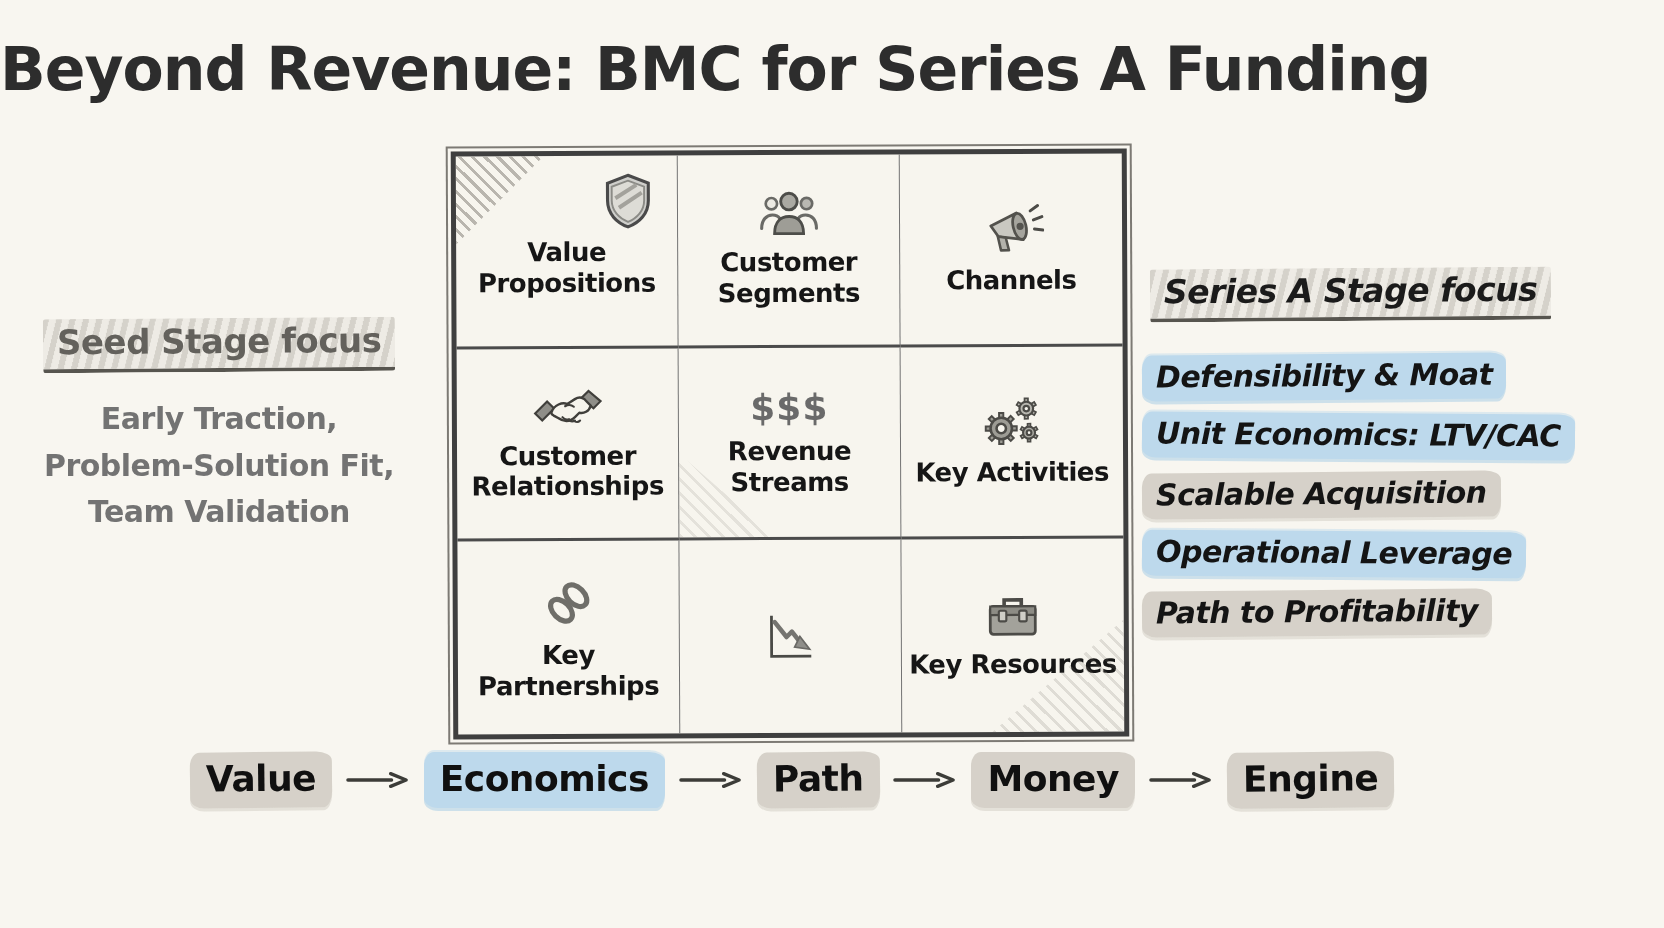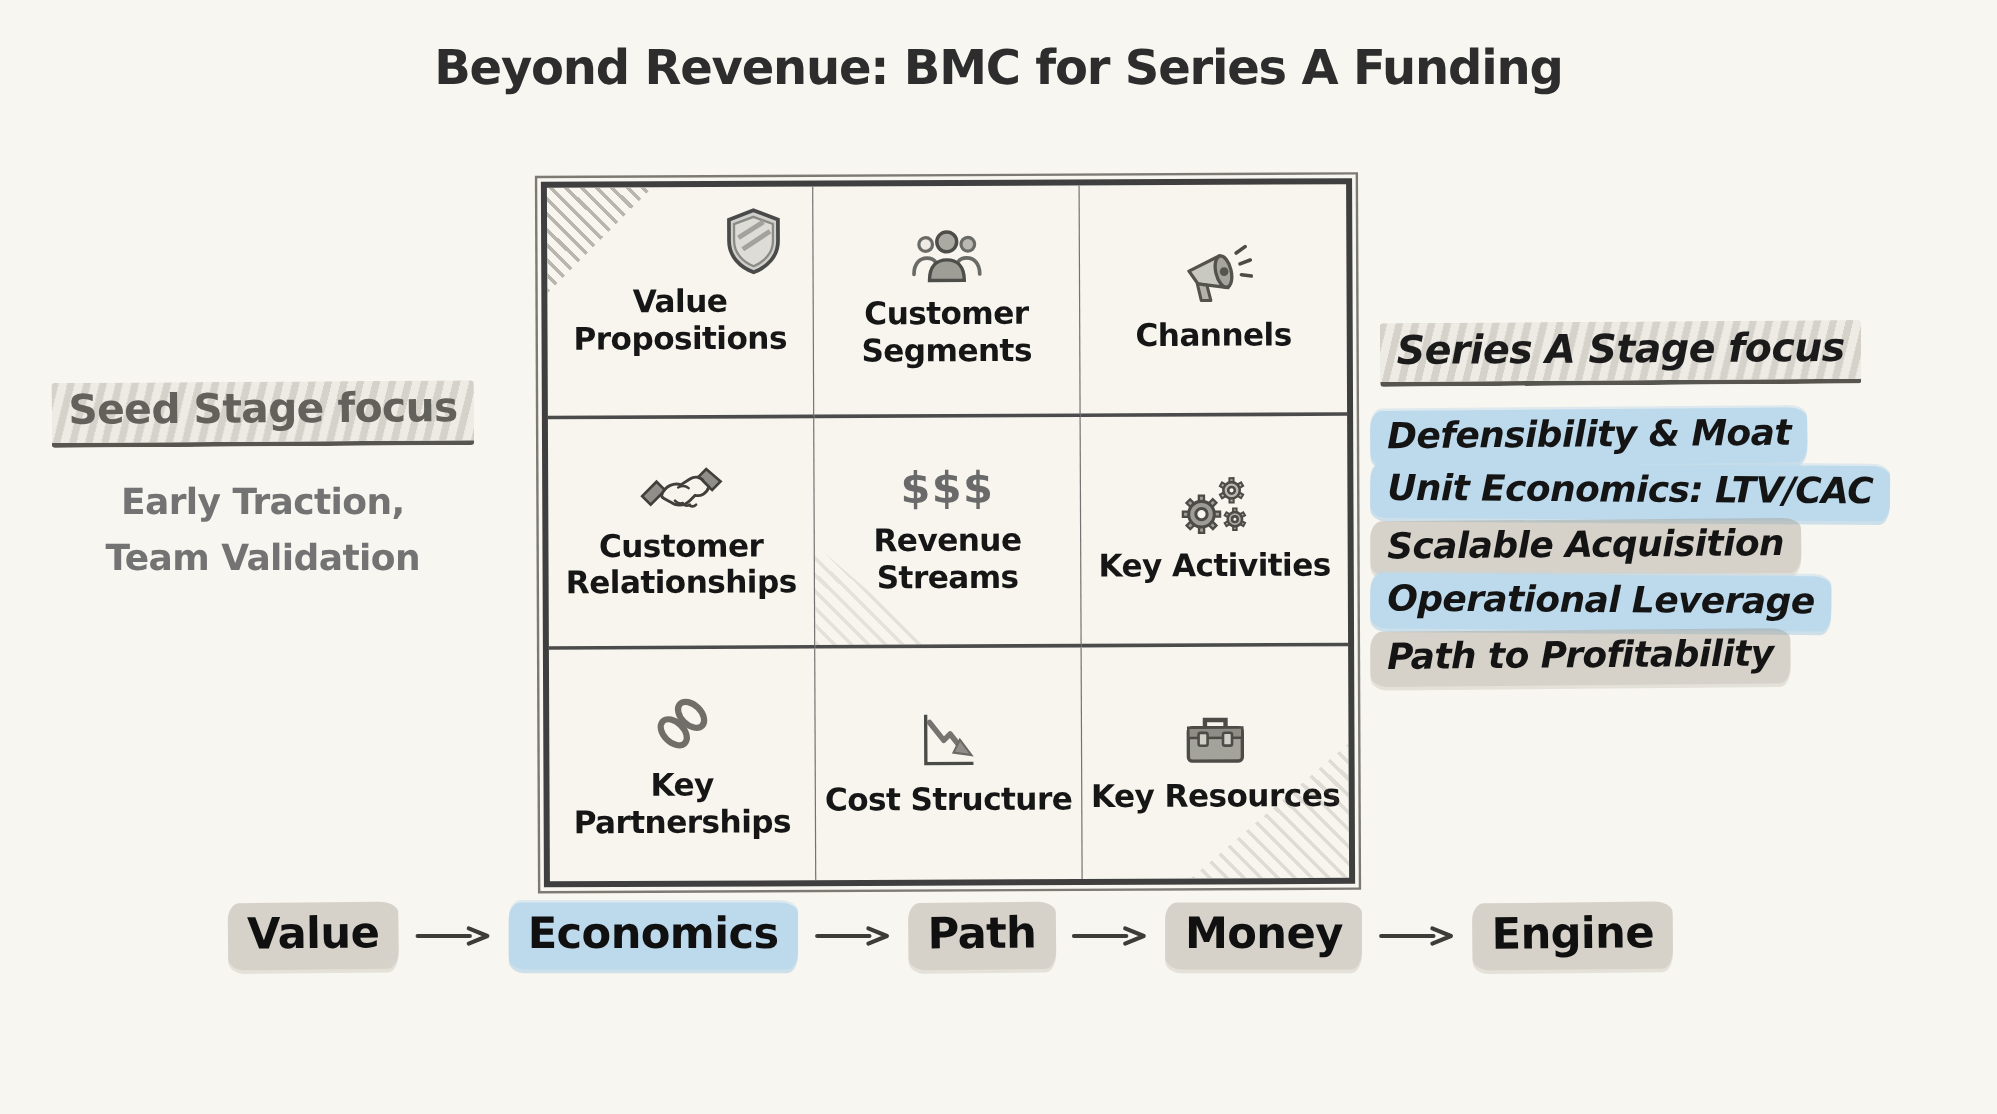--- a/index.html
+++ b/index.html
@@ -8,21 +8,21 @@
     position:relative;
     background:#f8f6f0;
     font-family:"DejaVu Sans","Liberation Sans",sans-serif;
     color:#1f1f1f;
     overflow:hidden;
   }
 
   
   .title {
     position:absolute; top:34px; left:0; width:100%;
-    text-align:center; font-size:40px; font-weight:700;
+    text-align:left; font-size:60px; font-weight:700;
     color:#2d2d2d; letter-spacing:-1px;
   }
 
   
   .bmc {
     position:absolute; left:452px; top:150px; width:676px; height:588px;
     border:5px solid #3f3f3f;
     box-shadow:0 0 0 3px #f8f6f0, 0 0 0 5px #7d7a74;
     background:#f7f5ee;
     display:grid;
@@ -71,21 +71,21 @@
     transform:rotate(-0.4deg);
     font-weight:700; letter-spacing:-0.5px;
   }
   .seed .focus-heading { font-size:34px; color:#63615c; }
   .seed-lines { margin-top:24px; font-size:30px; font-weight:700;
     color:#737373; line-height:1.55; letter-spacing:-0.5px; }
 
   .seriesA { position:absolute; left:1142px; top:268px; width:440px;font-style:italic; }
   .seriesA .focus-heading { font-size:33px; color:#1b1b1b; margin-left:8px; }
   .focus-items { margin-top:20px; display:flex; flex-direction:column; align-items:flex-start; }
-  .focus-item { }
+  .focus-item { margin-top:13px; }
 
   .hl {
     display:inline-block; padding:4px 14px 7px;
     border-radius:10px 16px 9px 14px / 14px 9px 16px 10px;
   }
   [data-hl="blue"] { background:#bdd9ec; box-shadow:0 3px 0 rgba(169,205,230,0.55), 0 -2px 0 rgba(189,217,236,0.45); }
   [data-hl="gray"] { background:rgba(158,150,136,0.38); box-shadow:0 3px 0 rgba(158,150,136,0.22); }
   .focus-item .hl { font-size:30px; font-weight:700; color:#141414; letter-spacing:-0.5px; }
   .focus-item:nth-child(odd) .hl { transform:rotate(-0.5deg); }
   .focus-item:nth-child(even) .hl { transform:rotate(0.4deg); }
@@ -225,21 +225,20 @@
   </div>
 
   <div class="cell">
     <div class="icon-box">
       <svg width="60" height="54" viewBox="0 0 56 50">
         <path d="M10 5 V43 H47" fill="none" stroke="#4a4a46" stroke-width="2.6"></path>
         <path d="M13 11 L24 25 L29 20 L36 29" fill="none" stroke="#757470" stroke-width="4.2" stroke-linecap="round" stroke-linejoin="round"></path>
         <polygon points="36.5,24.5 45.5,36.5 31.5,34.5" fill="#8f8e89" stroke="#6a6965" stroke-width="1.6"></polygon>
       </svg>
     </div>
-    <div class="cell-label">Cost Structure</div>
   </div>
 
   <div class="cell">
     <div class="hatch br faint"></div>
     <div class="icon-box">
       <svg width="60" height="50" viewBox="0 0 56 46">
         <path d="M20 14 V8 H36 V14" fill="none" stroke="#4c4b47" stroke-width="3.4"></path>
         <rect x="7" y="14" width="42" height="26" rx="3" fill="#a3a29b" stroke="#4c4b47" stroke-width="2.6"></rect>
         <rect x="7" y="14" width="42" height="8" fill="#8d8c85" stroke="#4c4b47" stroke-width="2"></rect>
         <rect x="15" y="18" width="7" height="10" rx="1.5" fill="#cfceC7" stroke="#4c4b47" stroke-width="2"></rect>
@@ -247,20 +246,21 @@
       </svg>
     </div>
     <div class="cell-label">Key Resources</div>
   </div>
 </div>
 
 <div class="seed">
   <span class="focus-heading">Seed Stage focus</span>
   <div class="seed-lines">
     <div>Early Traction,</div>
+    <div>Problem-Solution Fit,</div>
     <div>Team Validation</div>
   </div>
 </div>
 
 <div class="seriesA">
   <span class="focus-heading">Series A Stage focus</span>
   <div class="focus-items">
     <div class="focus-item">
       <span class="hl" data-hl="blue">Defensibility &amp; Moat</span>
     </div>

